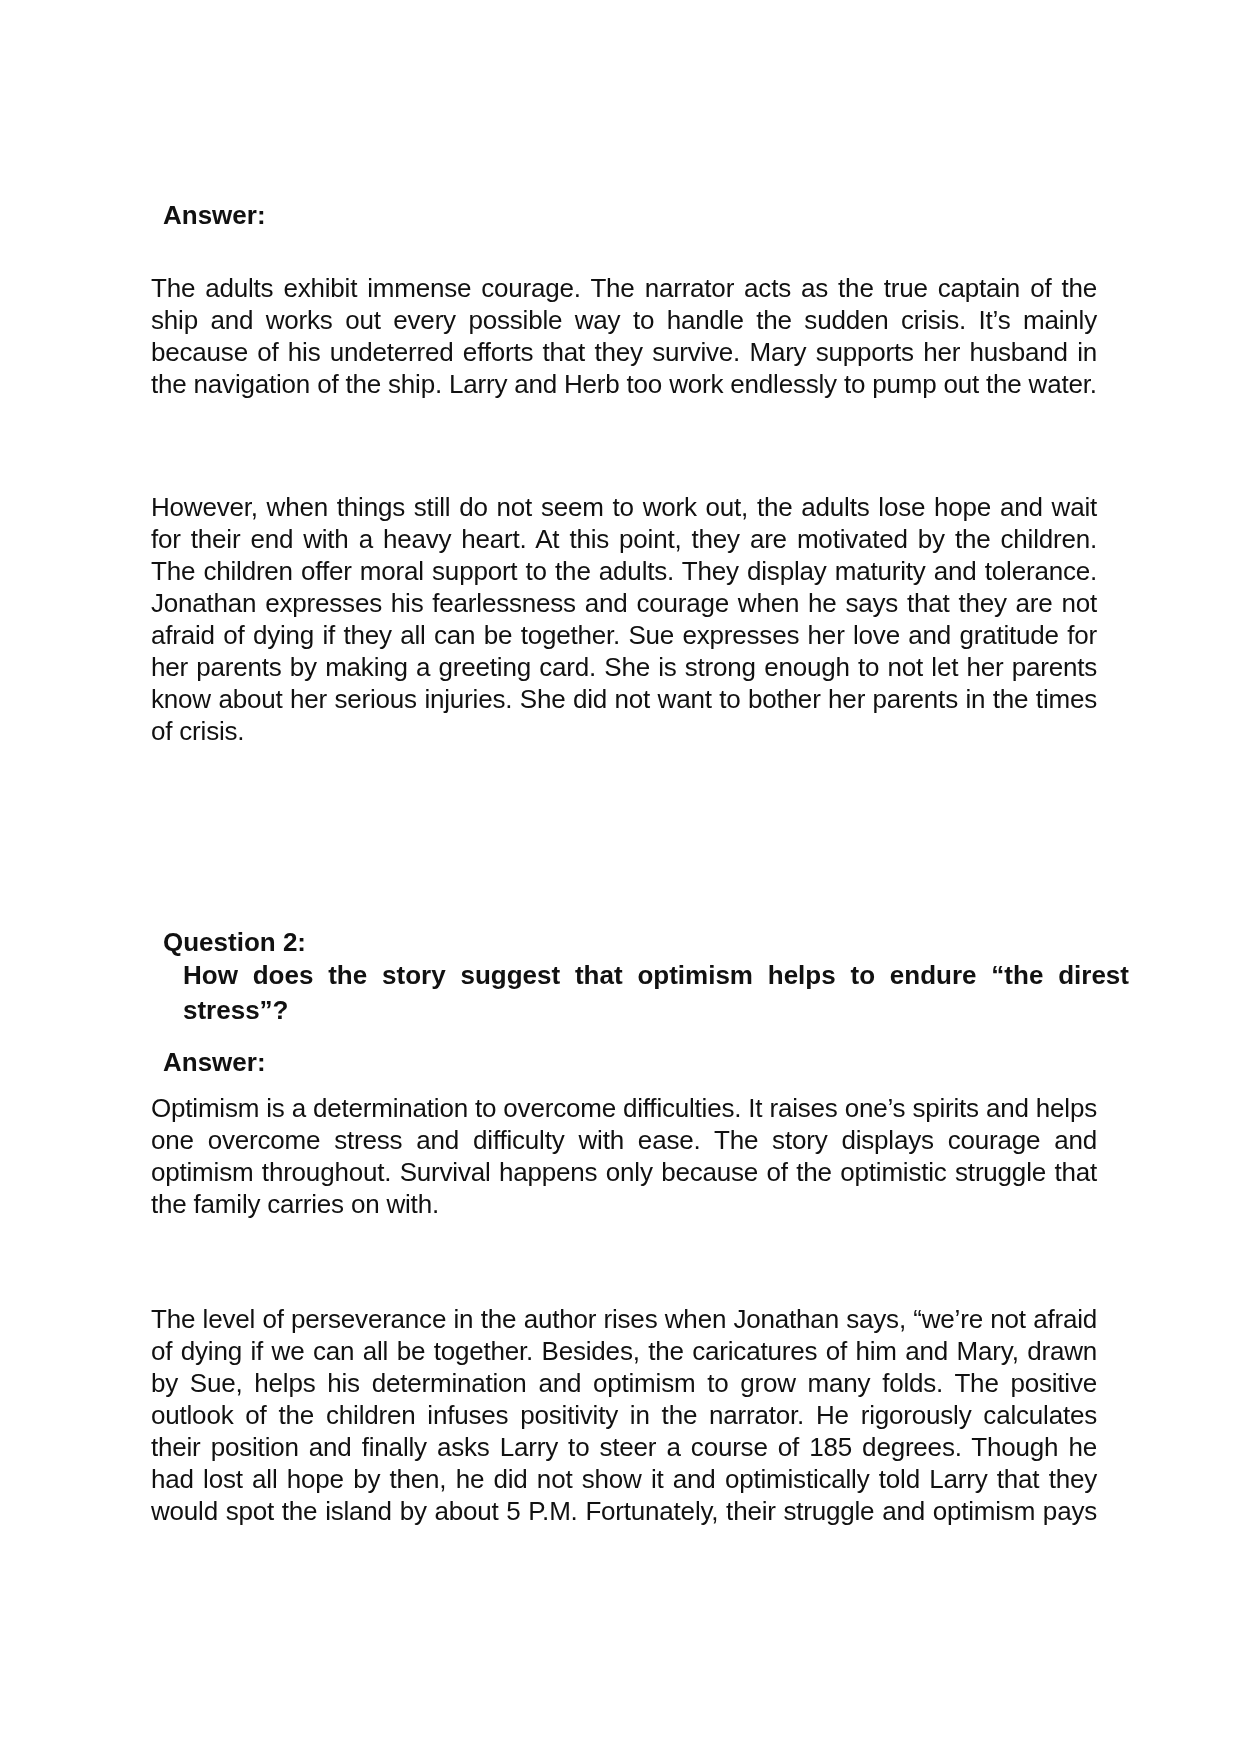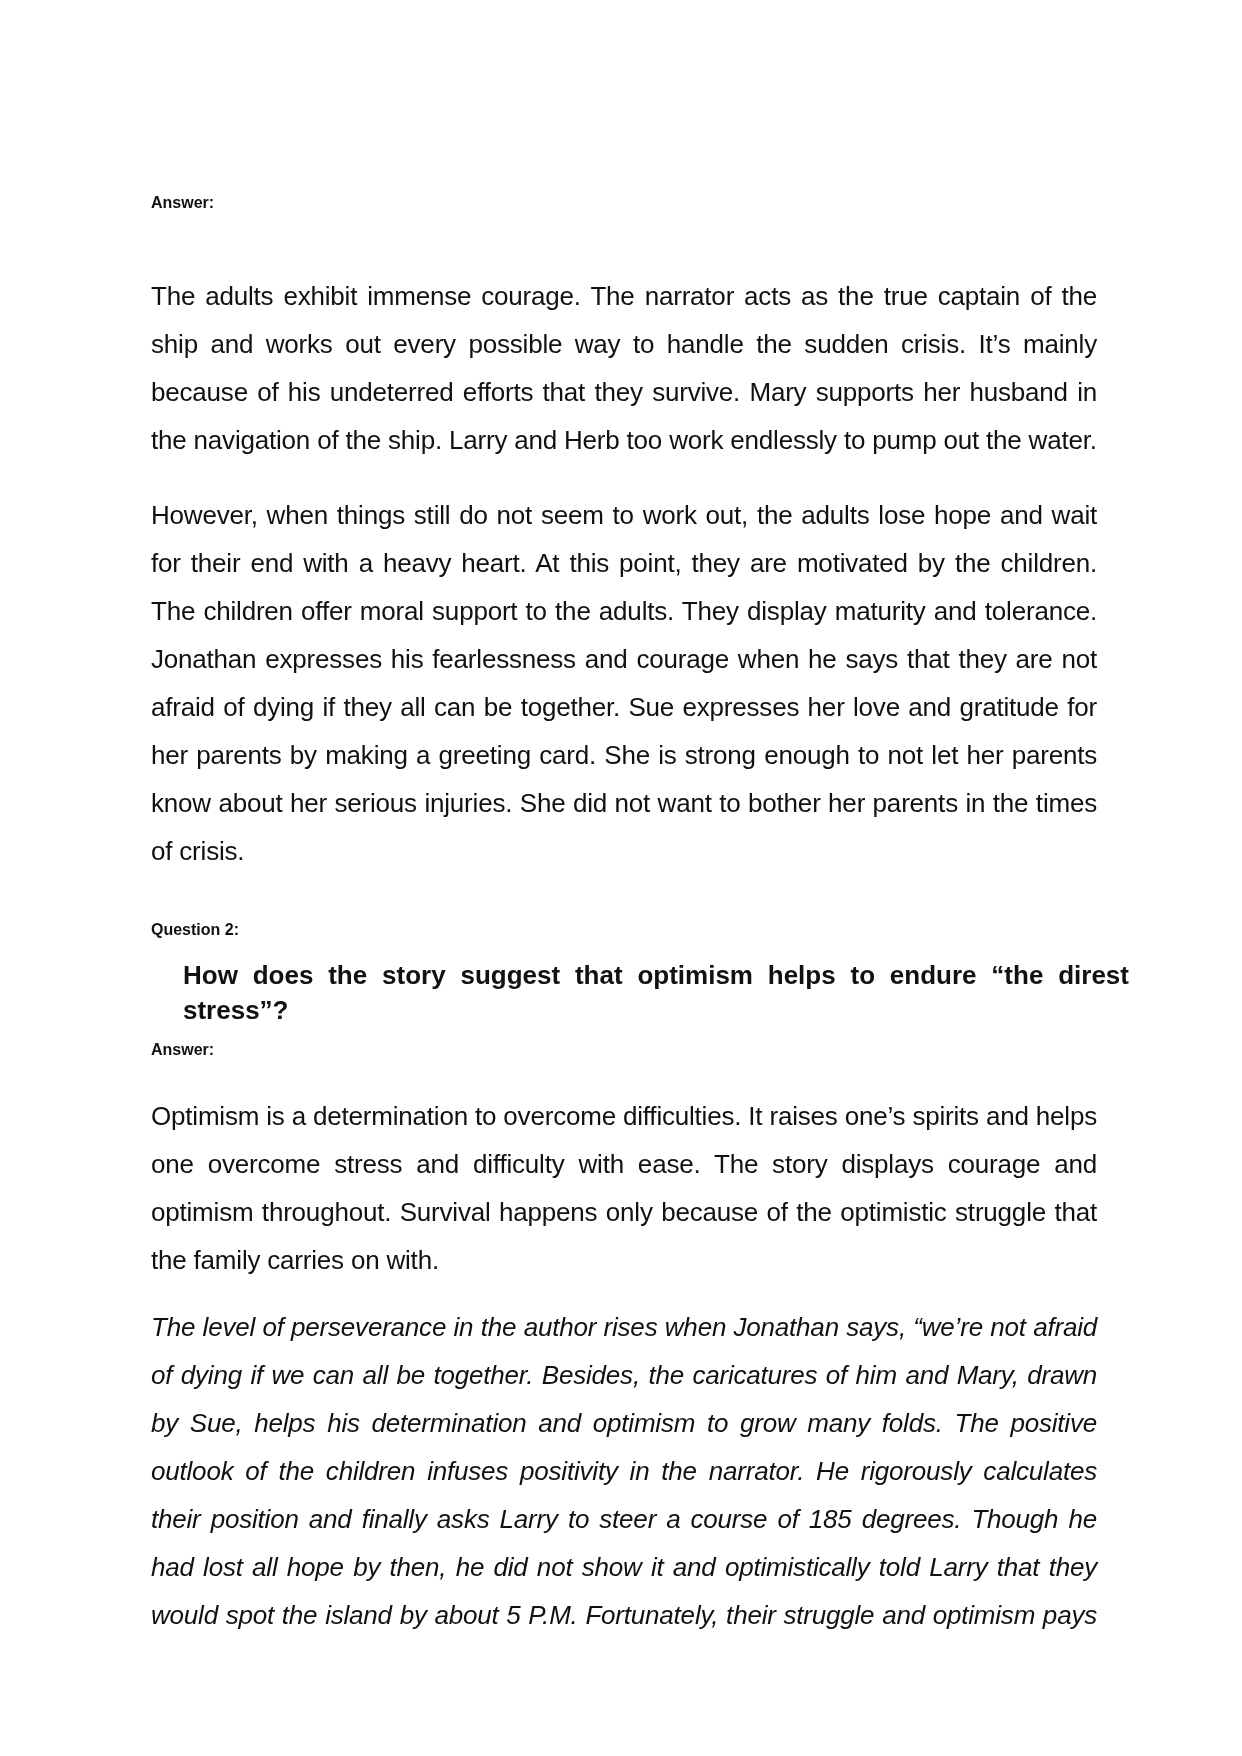--- a/index.html
+++ b/index.html
@@ -18,48 +18,47 @@
     .page {
       position: absolute;
       left: 151px;
       top: 0;
       width: 946px;
     }
     .heading {
       position: absolute;
       left: 0;
       font-weight: bold;
-      font-size: 16px;
+      font-size: 26px;
       line-height: 34px;
-      margin: 0;
+      margin: 12px;
       white-space: nowrap;
     }
     .question-text {
       position: absolute;
       left: 0;
       width: 946px;
       font-weight: bold;
       font-size: 26px;
       line-height: 34.5px;
       text-align: justify;
       margin: 0;
     }
     .para {
       position: absolute;
       left: 0;
       width: 946px;
       font-size: 26px;
-      line-height: 48px;
+      line-height: 32px;
       text-align: justify;
       margin: 0;
       letter-spacing: -0.2px;
     }
     .para.last-cut {
       text-align-last: justify;
-      font-style: italic;
     }
   </style>
 </head>
 <body>
 
 <div class="page">
 
   <h2 class="heading" style="top:186px;">Answer:</h2>
 
   <p class="para" style="top:272px;">The adults exhibit immense courage. The narrator acts as the true captain of the ship and works out every possible way to handle the sudden crisis. It’s mainly because of his undeterred efforts that they survive. Mary supports her husband in the navigation of the ship. Larry and Herb too work endlessly to pump out the water.</p>

